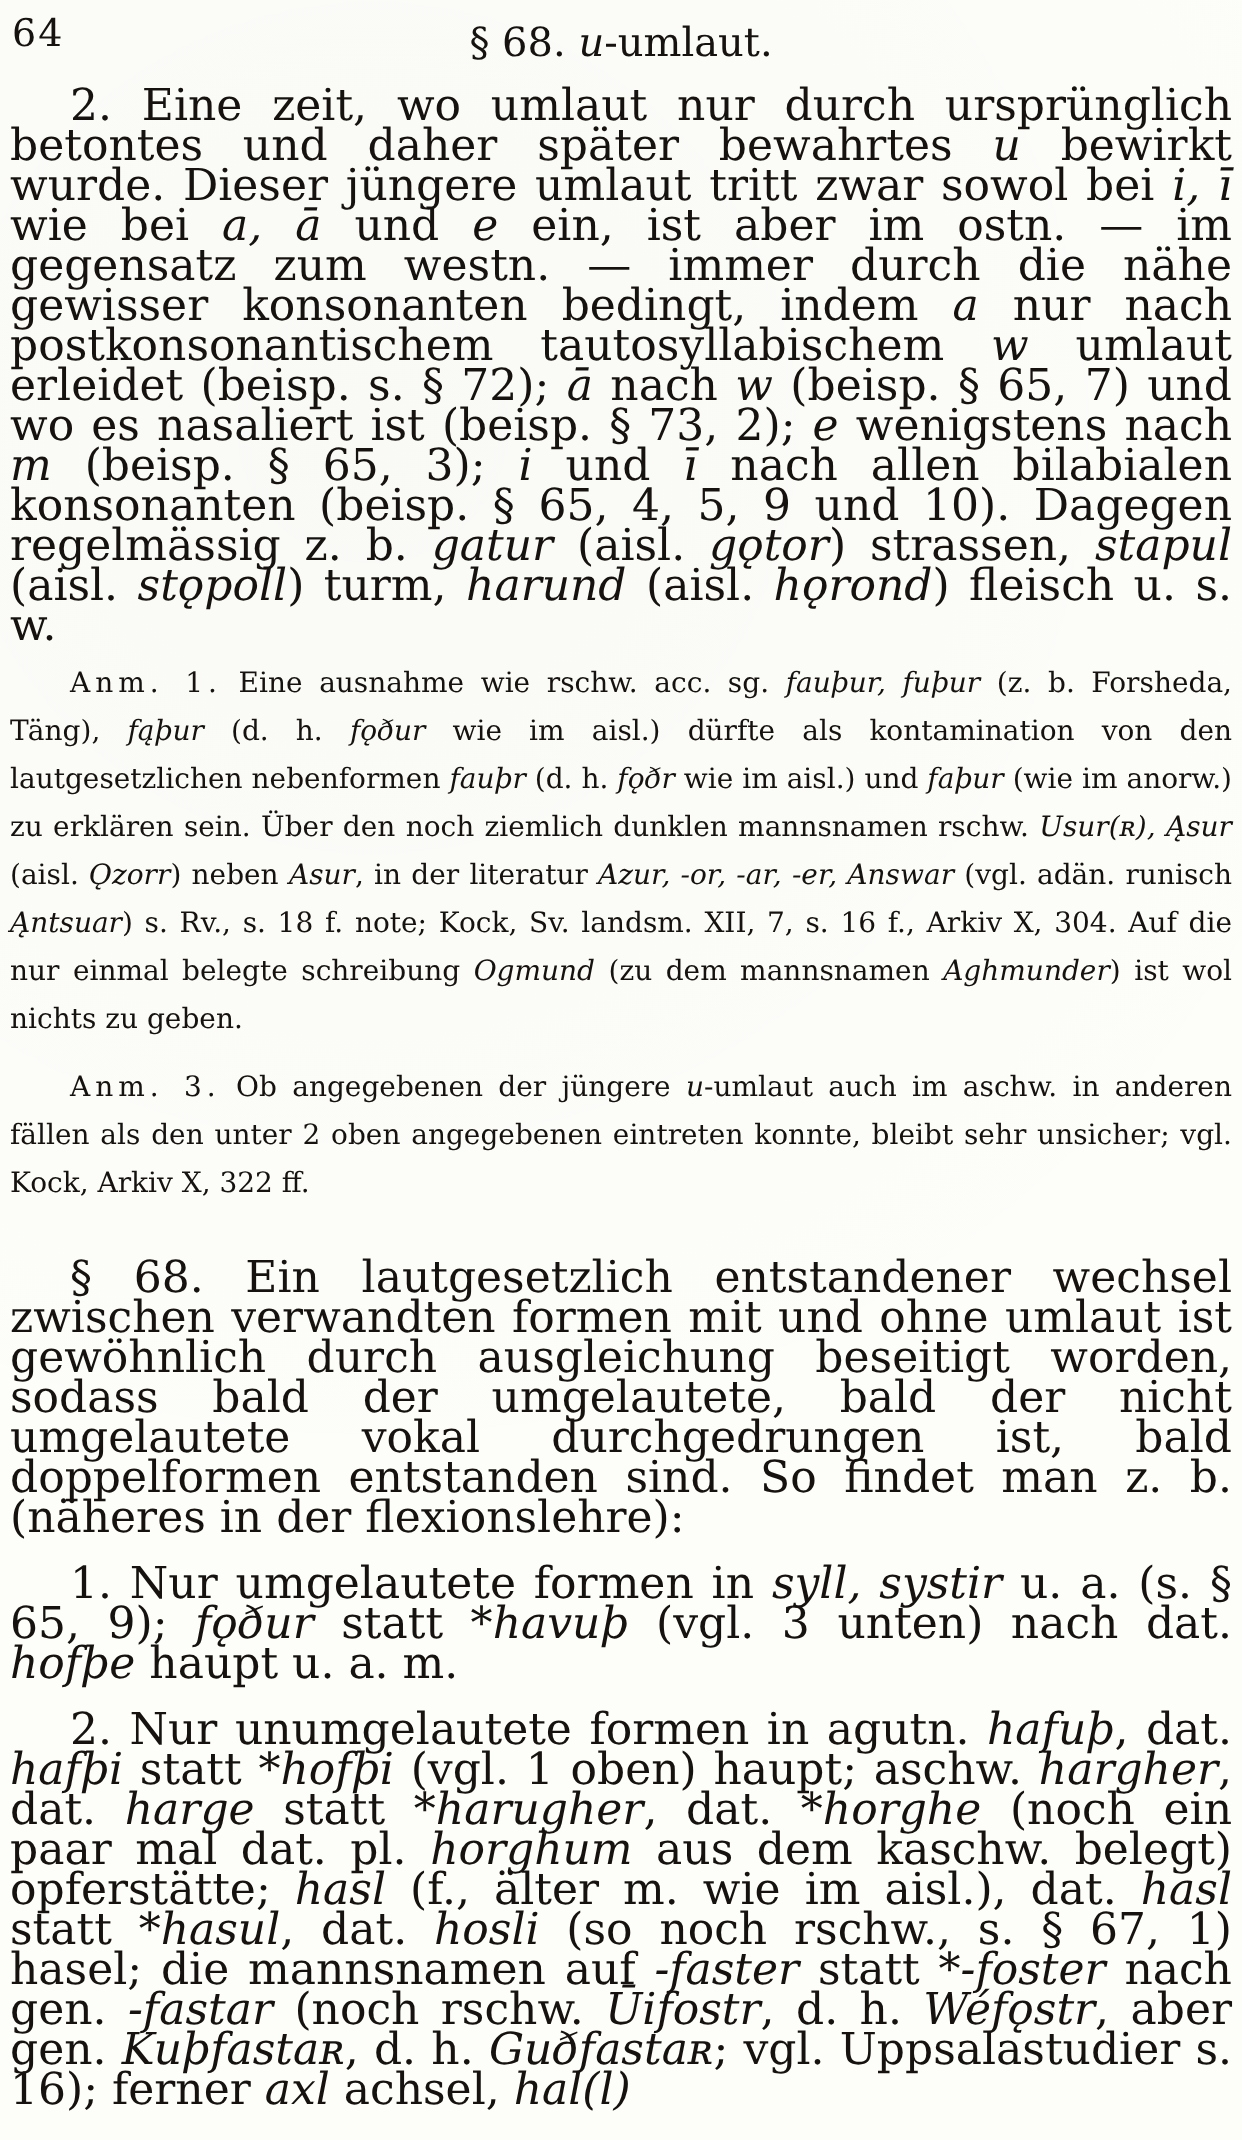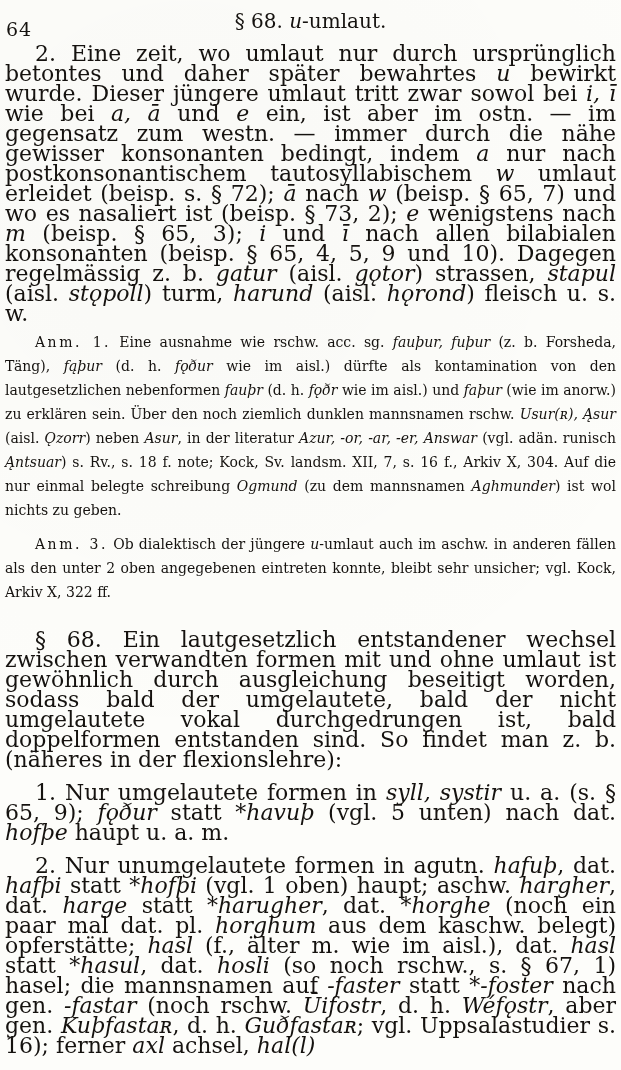--- a/index.html
+++ b/index.html
@@ -25,21 +25,21 @@
       #fdfdfa;
   }
   .page-header {
     position: relative;
     height: 32px;
     margin-bottom: 6px;
   }
   .page-number {
     position: absolute;
     left: 1px;
-    top: 12px;
+    top: 0;
     font-size: 19px;
     letter-spacing: 1px;
   }
   .running-head {
     text-align: center;
     font-size: 20px;
     padding-top: 3px;
   }
   .text-block p {
     margin: 0;
@@ -71,22 +71,22 @@
   <div class="page-header">
     <span class="page-number">64</span>
     <div class="running-head"><span>§ 68.  </span><i>u</i><span>-umlaut.</span></div>
   </div>
 
   <div class="text-block">
     <p class="body-par gap-sm"><span>2. Eine zeit, wo umlaut nur durch ursprünglich betontes und daher später bewahrtes </span><i>u</i><span> bewirkt wurde.  Dieser jüngere umlaut tritt zwar sowol bei </span><i>i, ī</i><span> wie bei </span><i>a, ā</i><span> und </span><i>e</i><span> ein, ist aber im ostn. — im gegensatz zum westn. — immer durch die nähe gewisser konsonanten bedingt, indem </span><i>a</i><span> nur nach postkonsonantischem tautosyllabischem </span><i>w</i><span> umlaut erleidet (beisp. s. § 72); </span><i>ā</i><span> nach </span><i>w</i><span> (beisp. § 65, 7) und wo es nasaliert ist (beisp. § 73, 2); </span><i>e</i><span> wenigstens nach </span><i>m</i><span> (beisp. § 65, 3); </span><i>i</i><span> und </span><i>ī</i><span> nach allen bilabialen konsonanten (beisp. § 65, 4, 5, 9 und 10). Dagegen regelmässig z. b. </span><i>gatur</i><span> (aisl. </span><i>gǫtor</i><span>) strassen, </span><i>stapul</i><span> (aisl. </span><i>stǫpoll</i><span>) turm, </span><i>harund</i><span> (aisl. </span><i>hǫrond</i><span>) fleisch u. s. w.</span></p>
 
     <p class="note-par gap-sm"><span class="sp">Anm. 1.</span><span> Eine ausnahme wie rschw. acc. sg. </span><i>fauþur, fuþur</i><span> (z. b. Forsheda, Täng), </span><i>fąþur</i><span> (d. h. </span><i>fǫður</i><span> wie im aisl.) dürfte als kontamination von den lautgesetzlichen nebenformen </span><i>fauþr</i><span> (d. h. </span><i>fǫðr</i><span> wie im aisl.) und </span><i>faþur</i><span> (wie im anorw.) zu erklären sein.  Über den noch ziemlich dunklen mannsnamen rschw. </span><i>Usur(ʀ), Ąsur</i><span> (aisl. </span><i>Ǫzorr</i><span>) neben </span><i>Asur</i><span>, in der literatur </span><i>Azur, -or, -ar, -er, Answar</i><span> (vgl. adän. runisch </span><i>Ąntsuar</i><span>) s. Rv., s. 18 f. note; Kock, Sv. landsm. XII, 7, s. 16 f., Arkiv X, 304.  Auf die nur einmal belegte schreibung </span><i>Ogmund</i><span> (zu dem mannsnamen </span><i>Aghmunder</i><span>) ist wol nichts zu geben.</span></p>
 
-    <p class="note-par gap-md"><span class="sp">Anm. 3.</span><span> Ob dialektisch der jüngere </span><i>u</i><span>-umlaut auch im aschw. in anderen fällen als den unter 2 oben angegebenen eintreten konnte, bleibt sehr unsicher; vgl. Kock, Arkiv X, 322 ff.</span></p>
+    <p class="note-par gap-md"><span class="sp">Anm. 3.</span><span> Ob angegebenen der jüngere </span><i>u</i><span>-umlaut auch im aschw. in anderen fällen als den unter 2 oben angegebenen eintreten konnte, bleibt sehr unsicher; vgl. Kock, Arkiv X, 322 ff.</span></p>
 
     <p class="body-par gap-lg"><span>§ 68.  Ein lautgesetzlich entstandener wechsel zwischen verwandten formen mit und ohne umlaut ist gewöhnlich durch ausgleichung beseitigt worden, sodass bald der umgelautete, bald der nicht umgelautete vokal durchgedrungen ist, bald doppelformen entstanden sind.  So findet man z. b. (näheres in der flexionslehre):</span></p>
 
-    <p class="body-par gap-item"><span>1. Nur umgelautete formen in </span><i>syll, systir</i><span> u. a. (s. § 65, 9); </span><i>fǫður</i><span> statt *</span><i>havuþ</i><span> (vgl. 5 unten) nach dat. </span><i>hofþe</i><span> haupt u. a. m.</span></p>
+    <p class="body-par gap-item"><span>1. Nur umgelautete formen in </span><i>syll, systir</i><span> u. a. (s. § 65, 9); </span><i>fǫður</i><span> statt *</span><i>havuþ</i><span> (vgl. 3 unten) nach dat. </span><i>hofþe</i><span> haupt u. a. m.</span></p>
 
     <p class="body-par gap-item"><span>2. Nur unumgelautete formen in agutn. </span><i>hafuþ</i><span>, dat. </span><i>hafþi</i><span> statt *</span><i>hofþi</i><span> (vgl. 1 oben) haupt; aschw. </span><i>hargher</i><span>, dat. </span><i>harge</i><span> statt *</span><i>harugher</i><span>, dat. *</span><i>horghe</i><span> (noch ein paar mal dat. pl. </span><i>horghum</i><span> aus dem kaschw. belegt) opferstätte; </span><i>hasl</i><span> (f., älter m. wie im aisl.), dat. </span><i>hasl</i><span> statt *</span><i>hasul</i><span>, dat. </span><i>hosli</i><span> (so noch rschw., s. § 67, 1) hasel; die mannsnamen auf </span><i>-faster</i><span> statt *</span><i>-foster</i><span> nach gen. </span><i>-fastar</i><span> (noch rschw. </span><i>Ūifostr</i><span>, d. h. </span><i>Wéfǫstr</i><span>, aber gen. </span><i>Kuþfastaʀ</i><span>, d. h. </span><i>Guðfastaʀ</i><span>; vgl. Uppsalastudier s. 16); ferner </span><i>axl</i><span> achsel, </span><i>hal(l)</i></p>
   </div>
 
 </div>
 
 </body></html>

